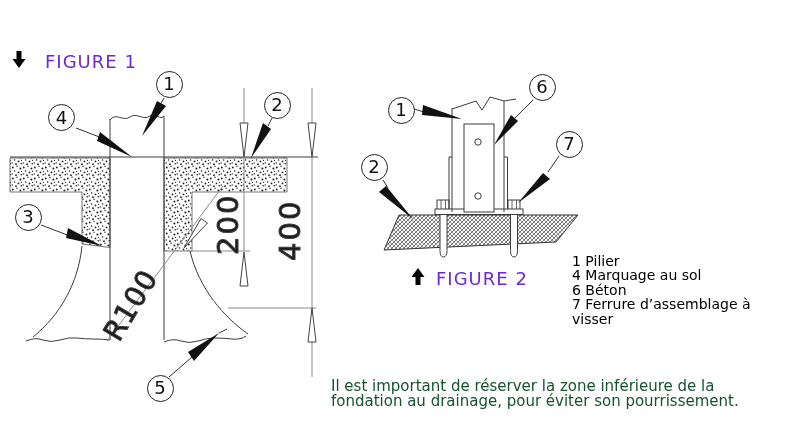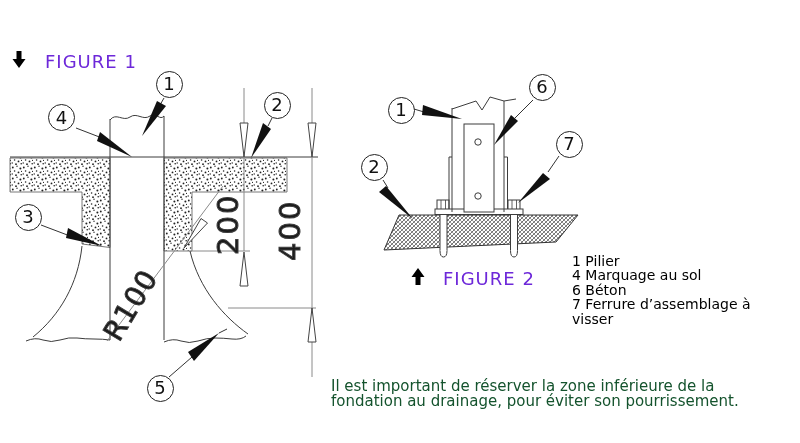--- a/index.html
+++ b/index.html
@@ -4,21 +4,21 @@
 <style>
   html,body{margin:0;padding:0;background:#fff;}
   #canvas{
     position:relative;width:800px;height:443px;background:#ffffff;overflow:hidden;
     font-family:"DejaVu Sans",sans-serif;color:#000;
   }
   #linework{position:absolute;left:0;top:0;}
   .fig-label{position:absolute;display:flex;align-items:center;}
   .fig-label .title{font-weight:normal;font-size:18px;letter-spacing:1px;color:#6d28d9;white-space:nowrap;}
   #fig1-label{left:12px;top:51px;gap:19px;}
-  #fig2-label{left:411px;top:268px;gap:18px;}
+  #fig2-label{left:411px;top:268px;gap:11px;}
   .callout{
     position:absolute;width:27px;height:27px;border:1.6px solid #222;border-radius:50%;
     background:#fff;display:flex;align-items:center;justify-content:center;
     font-size:18px;line-height:1;color:#111;box-sizing:border-box;
   }
   #legend{position:absolute;left:572px;top:222px;width:224px;font-size:14px;line-height:14.4px;color:#000;margin-top:32px;}
   #note{position:absolute;left:331px;top:379px;width:424px;font-size:15px;line-height:15.4px;color:#14532d;}
   .dim-text{font-family:"DejaVu Sans",sans-serif;fill:#1a1a1a;}
 </style>
 </head>

